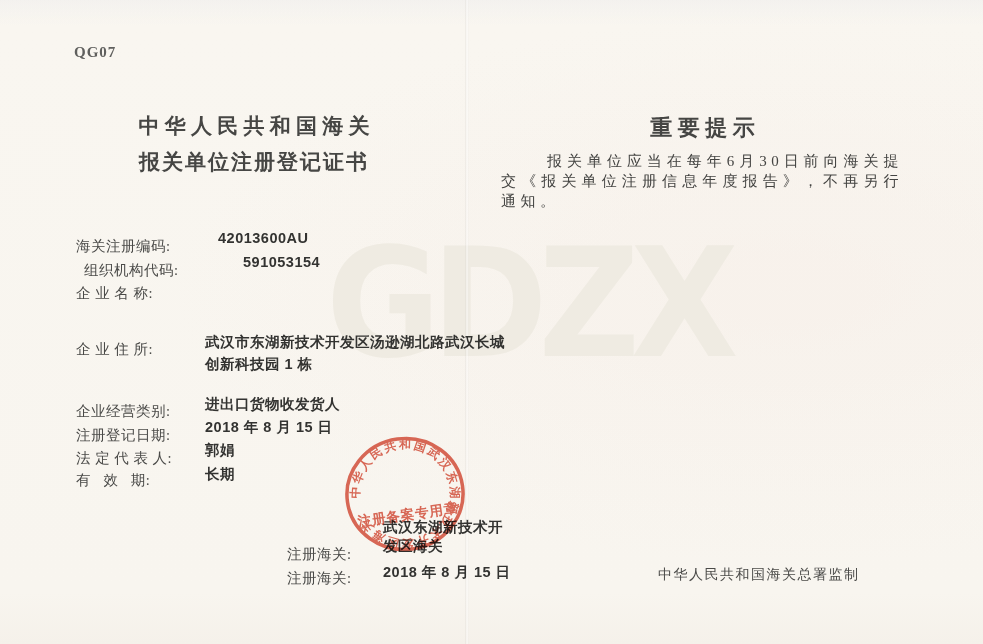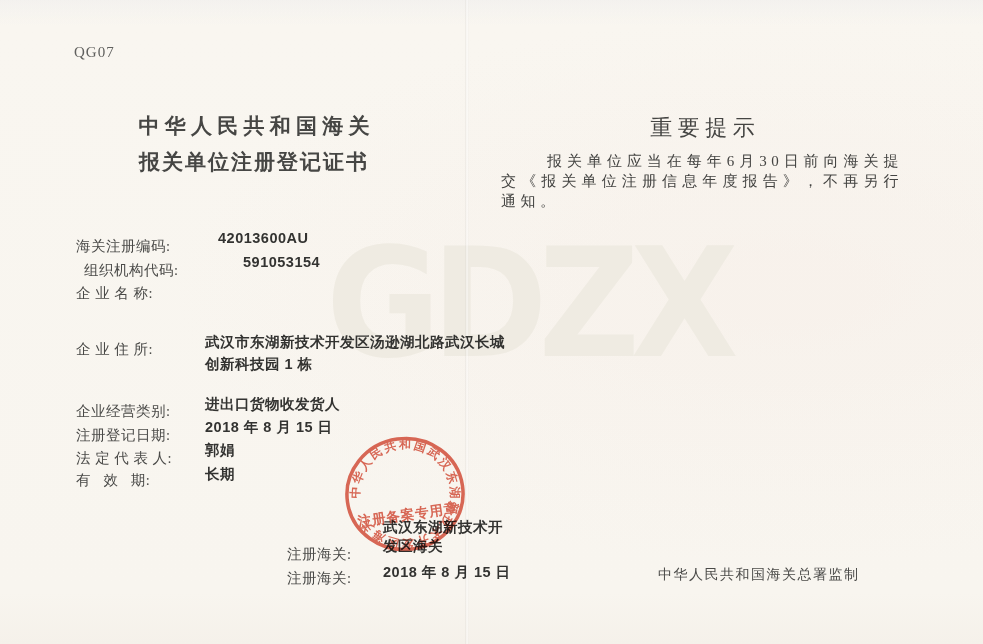--- a/index.html
+++ b/index.html
@@ -42,21 +42,21 @@
     left:348px;top:346px;
     font-family:"DejaVu Sans", sans-serif;
     font-size:41px;font-weight:bold;
     letter-spacing:46px;
     color:#f0ece2;
     user-select:none;
   }
 
   .form-code{
     left:74px;top:44px;
-    font-size:15px;font-weight:normal;letter-spacing:1px;color:#60605e;text-align:center;
+    font-size:15px;font-weight:bold;letter-spacing:1px;color:#60605e;text-align:center;
   }
 
   .cert-title{left:78px;top:112px;width:352px;text-align:center;}
   .cert-title .l1{font-size:21px;font-weight:600;color:#464644;}
   .cert-title .l2{font-size:21px;font-weight:600;color:#464644;letter-spacing:2px;margin-top:8px;}
 
   .flabel{
     font-size:14.5px;color:#4a4a48;letter-spacing:.5px;
   }
   .fvalue{
@@ -83,21 +83,21 @@
   .val-valid{left:205px;top:463px;}
   
   .lab-regcustoms{left:287px;top:545px;}
   .val-regcustoms{left:383px;top:518px;line-height:19px;}
   .lab-issuedate{left:287px;top:569px;}
   .val-issuedate{left:383px;top:561px;}
 
   
   .notice-title{
     left:605px;top:113px;width:195px;text-align:center;
-    font-size:22px;font-weight:400;color:#454543;
+    font-size:22px;font-weight:700;color:#454543;
   }
   .notice-body{
     left:501px;top:151px;width:402px;
     font-size:15px;color:#444442;
     letter-spacing:4.5px;line-height:20px;
     text-indent:46px;text-align:justify;
   }
   .issuer{
     left:658px;top:566px;
     font-size:14px;color:#4a4a48;letter-spacing:1.5px;

